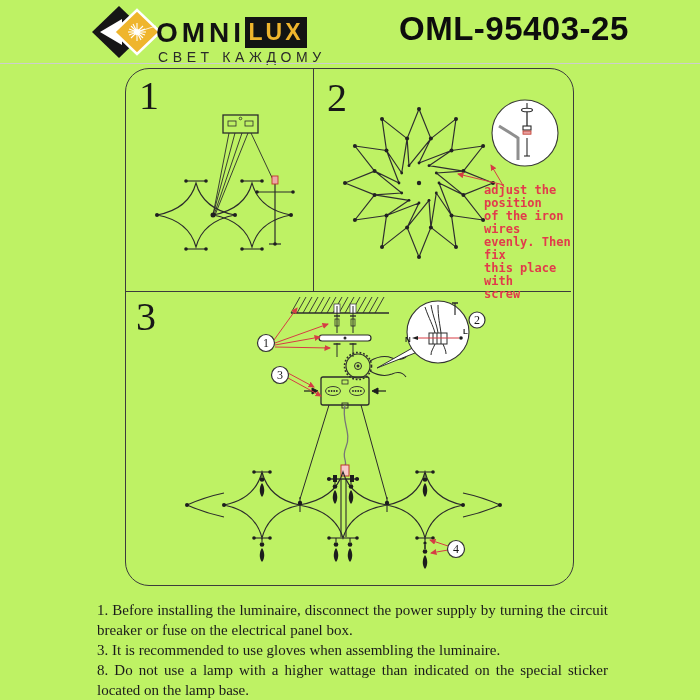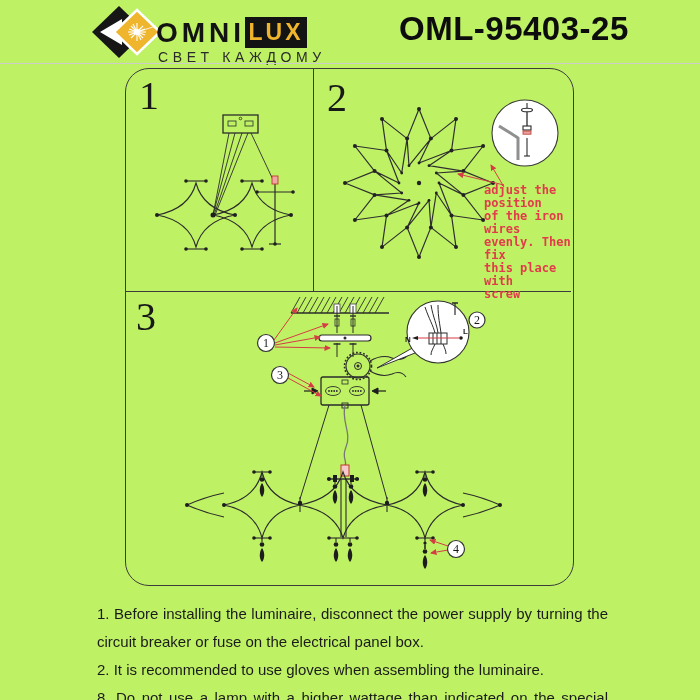--- a/index.html
+++ b/index.html
@@ -2,21 +2,21 @@
 <html><head>
 <meta charset="utf-8">
 <style>
   html,body{margin:0;padding:0;background:#ffffff;}
   #page{position:relative;width:700px;height:700px;background:#bef264;overflow:hidden;
         font-family:"Liberation Sans",sans-serif;color:#1c1c1c;}
   .abs{position:absolute;}
   .panel-label{font-family:"Liberation Serif",serif;font-size:40px;color:#181818;line-height:1;}
   .note{font-family:"DejaVu Sans Mono",monospace;font-weight:700;font-size:12px;line-height:13px;
         color:#e23b4b;white-space:pre-line;}
-  .footer p{margin:0;text-align:justify;font-size:15px;line-height:28px;color:#1b1b1b;}
+  .footer p{margin:0;text-align:justify;font-size:15px;line-height:20px;color:#1b1b1b;font-family:Liberation Serif, serif;}
   .brand-omni{font-size:28px;font-weight:700;letter-spacing:4px;color:#121212;}
   .lux-badge{background:#131313;color:#efb52d;font-size:23px;font-weight:700;letter-spacing:3px;
              width:62px;height:31px;display:flex;align-items:center;justify-content:center;text-align:center;}
   .tagline{font-size:14px;letter-spacing:4.6px;color:#2a2a2a;font-weight:500;}
   .model{font-size:33px;font-weight:700;color:#0d0d0d;letter-spacing:0.5px;margin-left:46px;}
   .box{border:1.4px solid #3c3c3c;border-radius:24px;}
   .vline{width:1.4px;background:#3c3c3c;}
   .hline{height:1.4px;background:#3c3c3c;}
   svg{display:block;}
 </style>
@@ -373,18 +373,18 @@
         </g>
       <g>
           <circle cx="331" cy="258" r="8.5" fill="#ffffff" stroke="#333333" stroke-width="1.2"></circle>
           <text x="331" y="262">4</text>
         </g>
     </g>
   </svg>
 
   <div class="abs footer" style="left:97px;top:600px;width:511px;">
     <p>1. Before installing the luminaire, disconnect the power supply by turning the circuit breaker or fuse on the electrical panel box.</p>
-    <p>2. It is recommended to use gloves when assembling the luminaire.</p>
+    <p>3. It is recommended to use gloves when assembling the luminaire.</p>
     <p>8. Do not use a lamp with a higher wattage than indicated on the special sticker located on the lamp base.</p>
     <p>4. When caring for the lamp, DO NOT use aggressive detergents.</p>
   </div>
 
 </div>
 
 </body></html>

